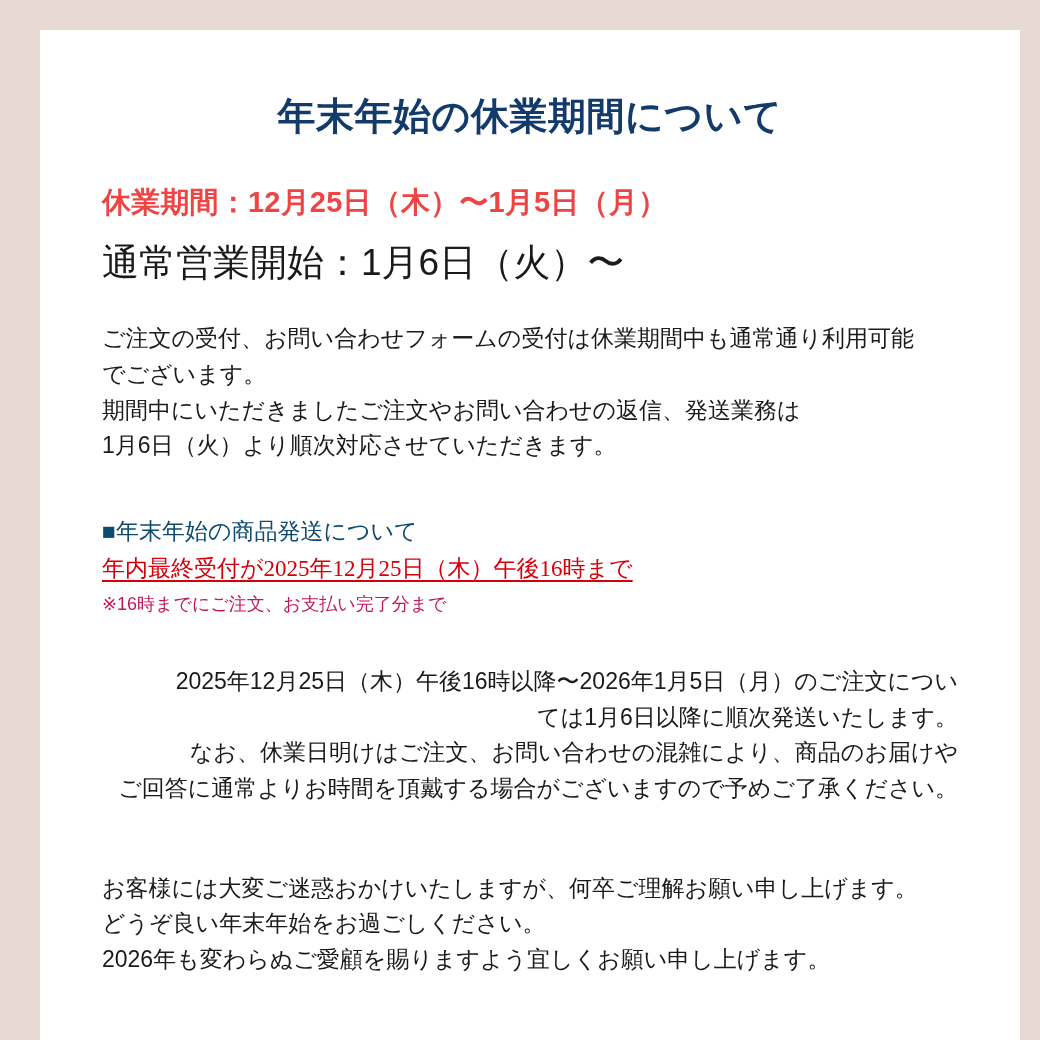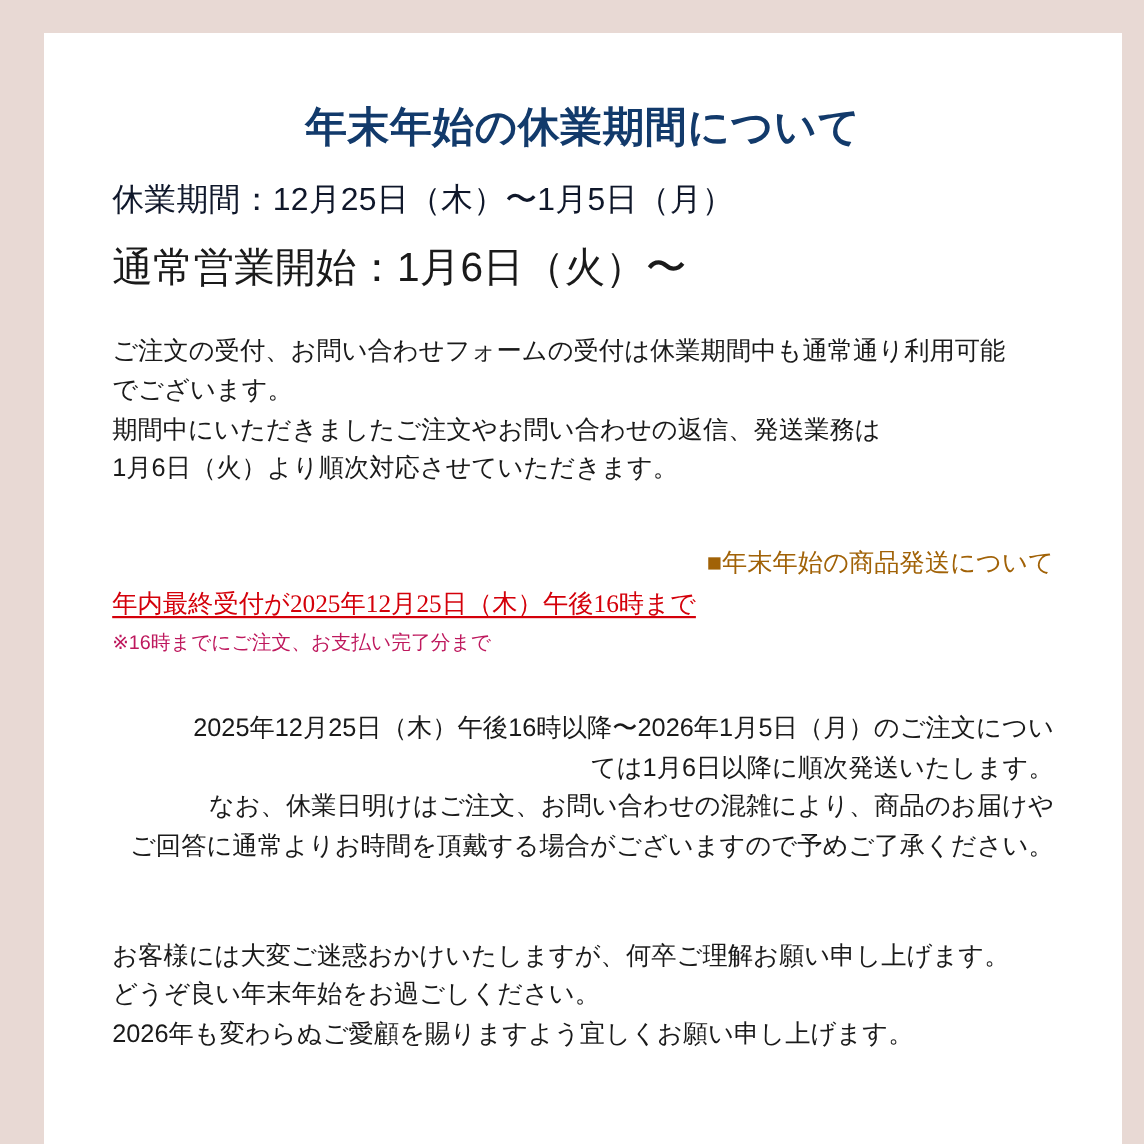--- a/index.html
+++ b/index.html
@@ -26,45 +26,44 @@
   .title {
     text-align: center;
     color: #123a6b;
     font-size: 38px;
     font-weight: bold;
     letter-spacing: 0.5px;
     margin: 20px 0 0 0;
     line-height: 1.2;
   }
   .period {
-    color: #0f172a;
+    color: #ef4444;
     font-size: 29px;
-    font-weight: normal;
-    margin-top: 24px;
+    font-weight: bold;
+    margin-top: 44px;
     line-height: 1.3;
     letter-spacing: 0.2px;
   }
   .reopen {
     color: #1a1a1a;
     font-size: 37px;
     margin-top: 18px;
     line-height: 1.3;
   }
   .para {
     color: #1a1a1a;
     font-size: 23px;
     line-height: 1.55;
     margin-top: 34px;
   }
   .section-head {
-    color: #a16207;
+    color: #0c4a6e;
     font-size: 23px;
     line-height: 1.5;
     margin-top: 50px;
-    text-align: right;
   }
   .underline-red {
     color: #d4000a;
     font-size: 23px;
     line-height: 1.5;
     text-decoration: underline;
     text-underline-offset: 4px;
     margin-top: 4px;
     font-family: Liberation Serif, serif;
   }

